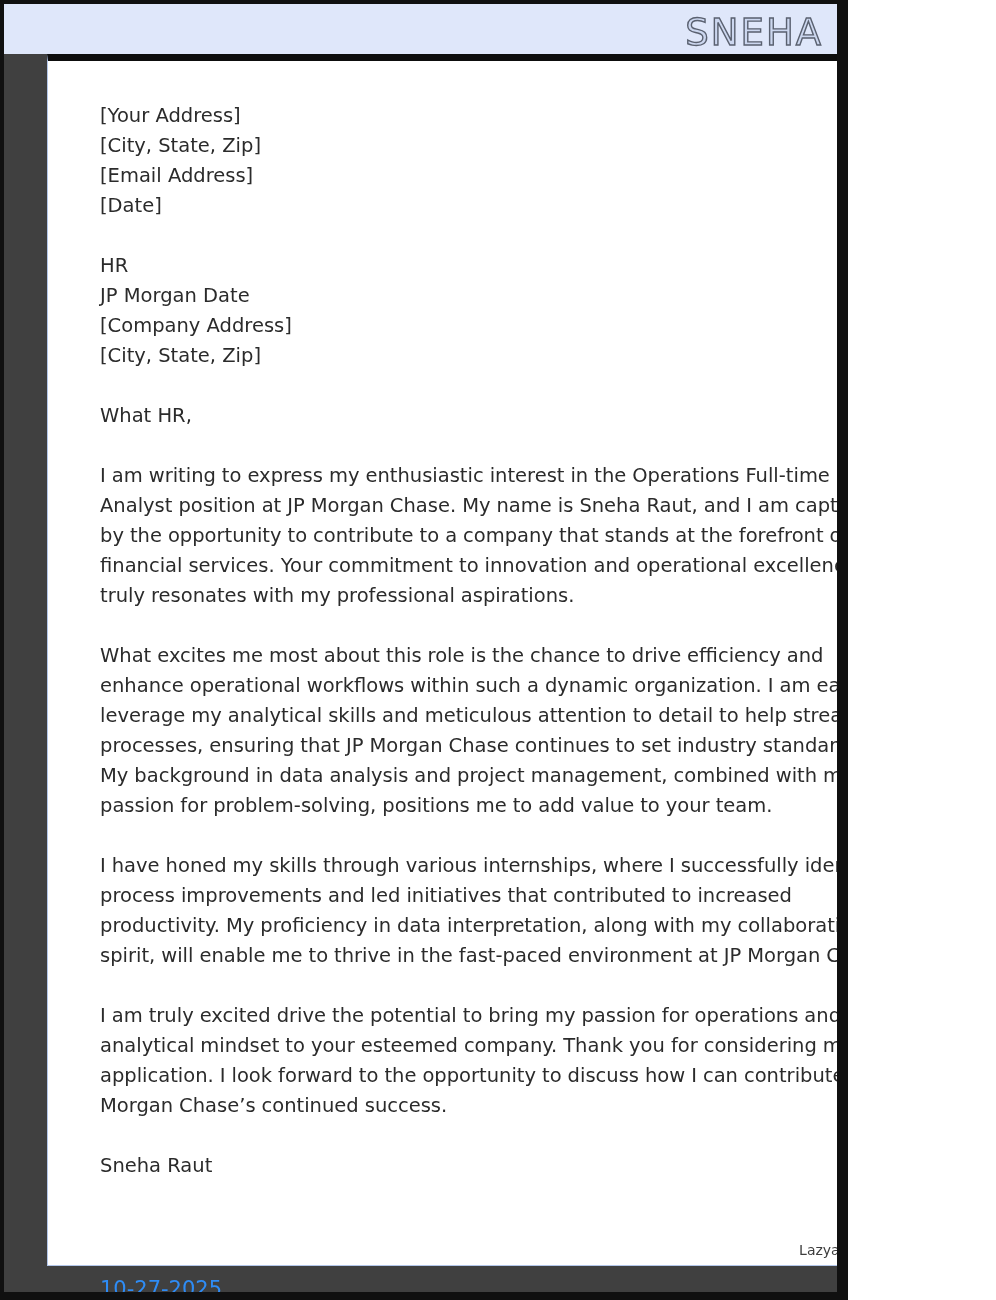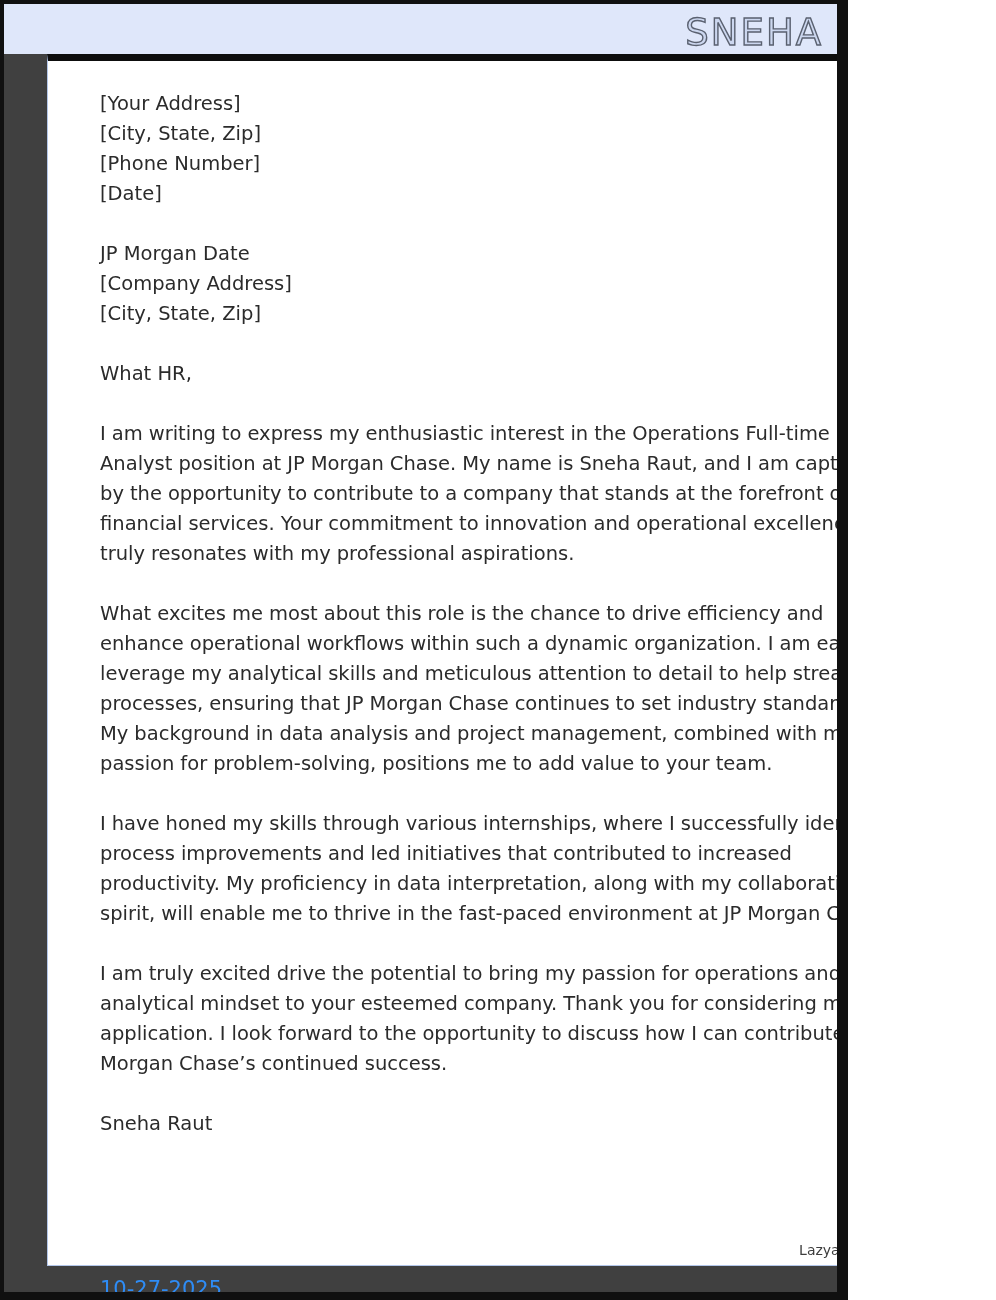--- a/index.html
+++ b/index.html
@@ -67,21 +67,21 @@
     border-top: 7px solid #0d0d0d;
     border-left: 1px solid #b3c6e9;
     border-right: 1px solid #b3c6e9;
     border-bottom: 1px solid #b3c6e9;
     z-index: 4;
     overflow: hidden;
   }
 
   .page-inner {
     position: relative;
-    padding: 28px 48px 0 52px;
+    padding: 40px 48px 0 52px;
     height: 100%;
     box-sizing: border-box;
   }
 
   
   .addr-block,
   .recipient-block {
     margin: 0 0 30px 0;
   }
   .addr-line {
@@ -152,25 +152,26 @@
   <div class="header-band">
     <h1 class="doc-title">SNEHA RAUT</h1>
   </div>
 
   <div class="page-sheet">
     <div class="page-inner">
 
       <div class="addr-block">
         <div class="addr-line">[Your Address]</div>
         <div class="addr-line">[City, State, Zip]</div>
-        <div class="addr-line">[Phone Number]</div>
+        <div class="addr-line">[Email Address]</div>
         <div class="addr-line">[Date]</div>
       </div>
 
       <div class="recipient-block">
+        <div class="addr-line">HR</div>
         <div class="addr-line">JP Morgan Date</div>
         <div class="addr-line">[Company Address]</div>
         <div class="addr-line">[City, State, Zip]</div>
       </div>
 
       <p class="salutation">What HR,</p>
 
       <p class="body-paragraph">I am writing to express my enthusiastic interest in the Operations Full-time Analyst position at JP Morgan Chase. My name is Sneha Raut, and I am captivated by the opportunity to contribute to a company that stands at the forefront of financial services. Your commitment to innovation and operational excellence truly resonates with my professional aspirations.</p>
       <p class="body-paragraph">What excites me most about this role is the chance to drive efficiency and enhance operational workflows within such a dynamic organization. I am eager to leverage my analytical skills and meticulous attention to detail to help streamline processes, ensuring that JP Morgan Chase continues to set industry standards. My background in data analysis and project management, combined with my passion for problem-solving, positions me to add value to your team.</p>
       <p class="body-paragraph">I have honed my skills through various internships, where I successfully identified process improvements and led initiatives that contributed to increased productivity. My proficiency in data interpretation, along with my collaborative spirit, will enable me to thrive in the fast-paced environment at JP Morgan Chase.</p>

